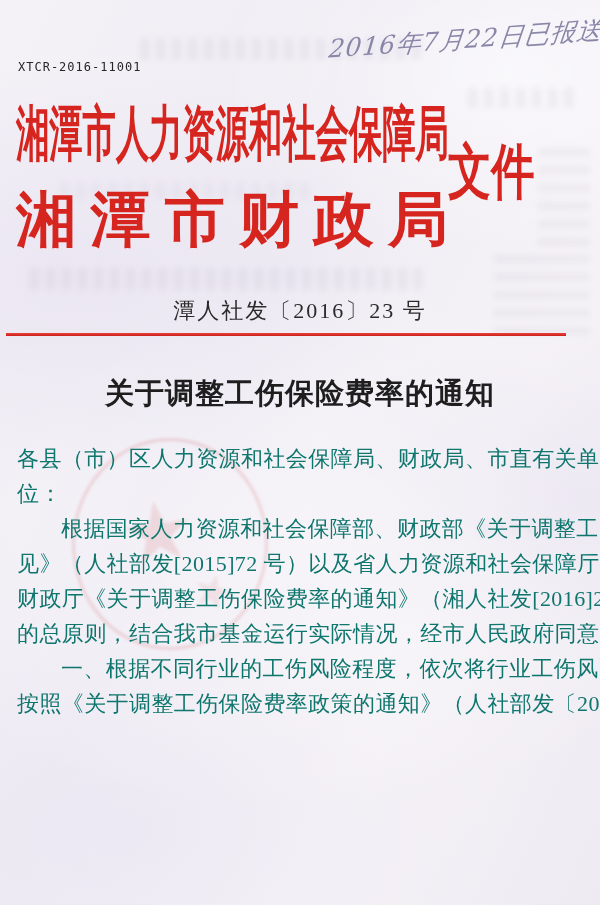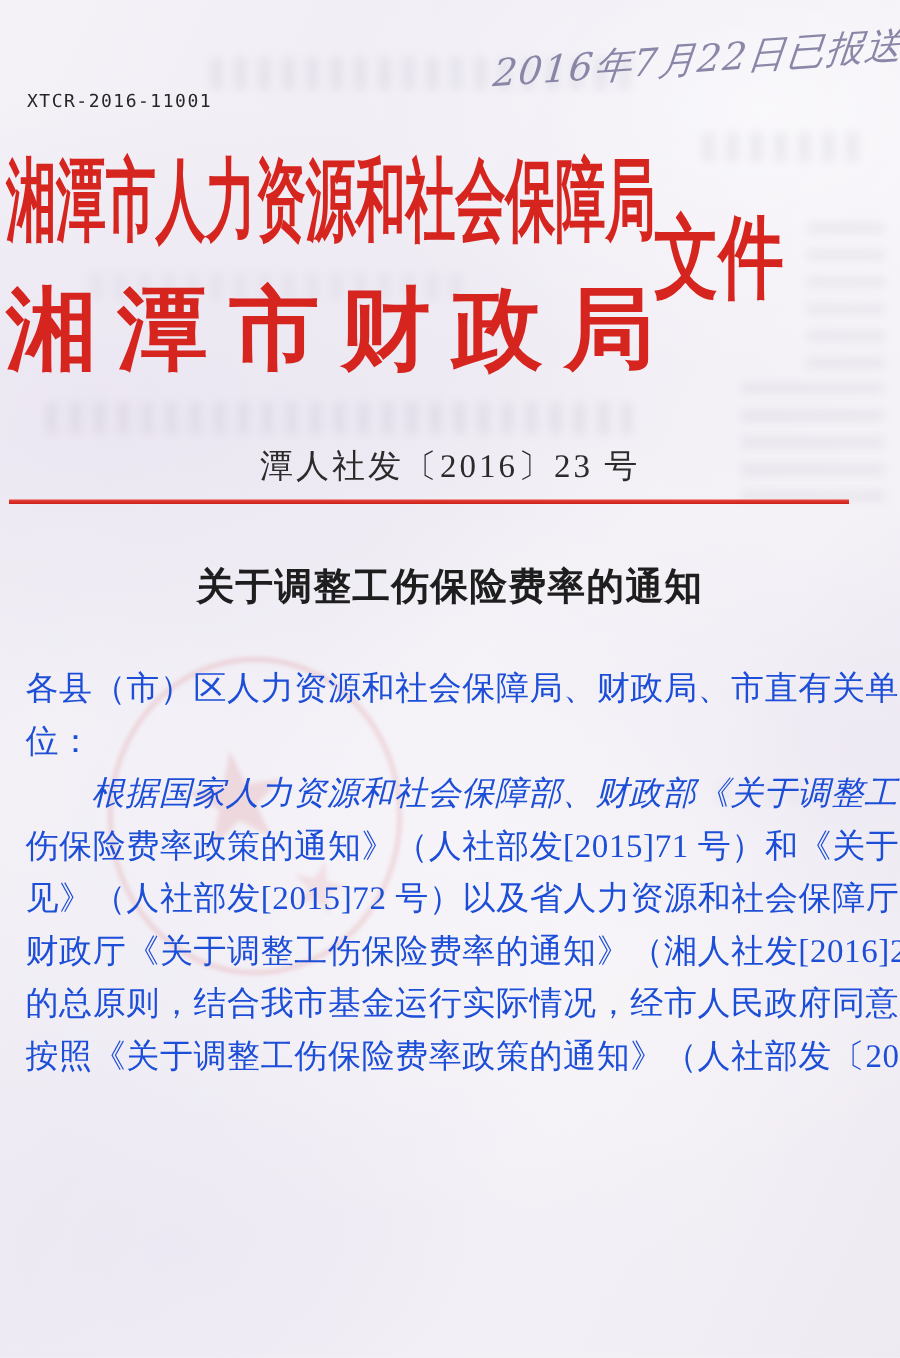--- a/index.html
+++ b/index.html
@@ -42,21 +42,21 @@
     white-space:nowrap;
     opacity:.9;
   }
   
   .doc-code{
     position:absolute;left:18px;top:60px;
     font-family:"DejaVu Sans Mono", monospace;
     font-size:12px;letter-spacing:1px;color:#262626;
   }
   
-  .header{position:absolute;left:4px;top:92px;width:560px;height:168px;color:#d6241f;}
+  .header{position:absolute;left:16px;top:92px;width:560px;height:168px;color:#d6241f;}
   .org1{
     position:absolute;left:0;top:2px;
     font-size:60px;font-weight:bold;white-space:nowrap;
     transform:scaleX(0.555);transform-origin:left center;
     letter-spacing:0;
   }
   .org2{
     position:absolute;left:0;top:88px;width:432px;
     display:flex;justify-content:space-between;
     font-size:60px;font-weight:bold;
@@ -72,32 +72,32 @@
     text-align:center;font-size:22px;color:#2b2b2b;letter-spacing:2px;
   }
   
   .red-rule{
     position:absolute;left:6px;top:333px;width:560px;height:3px;
     background:linear-gradient(180deg,#e8433a,#cc1f1a);
   }
   
   .title{
     position:absolute;left:0;top:374px;width:600px;
-    text-align:center;font-size:25px;font-weight:bold;color:#1e1e1e;
+    text-align:center;font-size:29px;font-weight:bold;color:#1e1e1e;
     letter-spacing:1px;
   }
   
   .body-text{
-    position:absolute;left:17px;top:441px;width:566px;color:#1d4ed8;
+    position:absolute;left:17px;top:441px;width:566px;color:#0f766e;
   }
   .body-line{
     height:35px;line-height:35px;
     font-size:22px;letter-spacing:0.4px;white-space:nowrap;
   }
-  .body-line.indent{padding-left:44px;font-style:italic;}
+  .body-line.indent{padding-left:44px;}
   
   .seal{position:absolute;left:72px;top:438px;width:196px;height:212px;opacity:.55;filter:blur(1.5px);pointer-events:none;}
   .seal-ring{
     position:absolute;inset:0;border-radius:50%;
     border:3px solid rgba(208,92,92,.38);
   }
   .seal-star{
     position:absolute;left:48px;top:52px;
     font-size:84px;line-height:1;color:rgba(208,92,92,.30);
     transform:rotate(-8deg);
@@ -149,18 +149,18 @@
 <div class="doc-number">潭人社发〔2016〕23 号</div>
 
 <div class="red-rule"></div>
 
 <div class="title">关于调整工伤保险费率的通知</div>
 
 <div class="body-text">
   <div class="body-line">各县（市）区人力资源和社会保障局、财政局、市直有关单</div>
   <div class="body-line">位：</div>
   <div class="body-line indent">根据国家人力资源和社会保障部、财政部《关于调整工</div>
-  <div class="body-line">伤保险费率政策的通知》（人社部发[2015]71 号）和《关于</div>
   <div class="body-line">见》（人社部发[2015]72 号）以及省人力资源和社会保障厅、</div>
   <div class="body-line">财政厅《关于调整工伤保险费率的通知》（湘人社发[2016]23</div>
   <div class="body-line">的总原则，结合我市基金运行实际情况，经市人民政府同意，</div>
+  <div class="body-line indent">一、根据不同行业的工伤风险程度，依次将行业工伤风</div>
   <div class="body-line">按照《关于调整工伤保险费率政策的通知》（人社部发〔2015〕</div>
 </div>
 
 </body></html>

